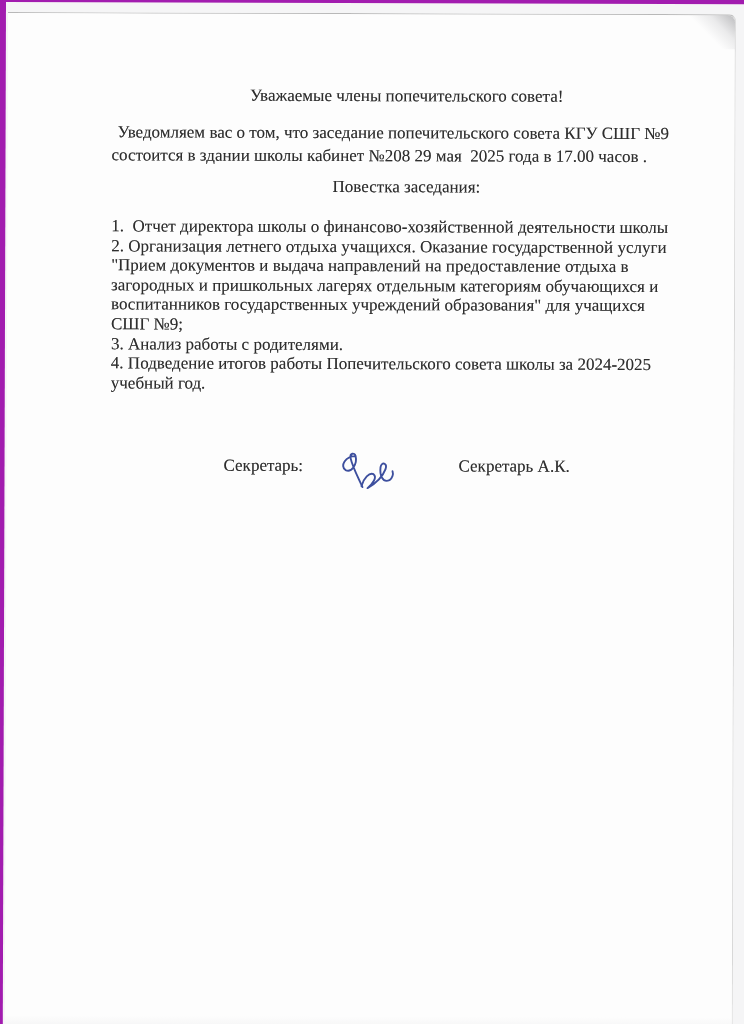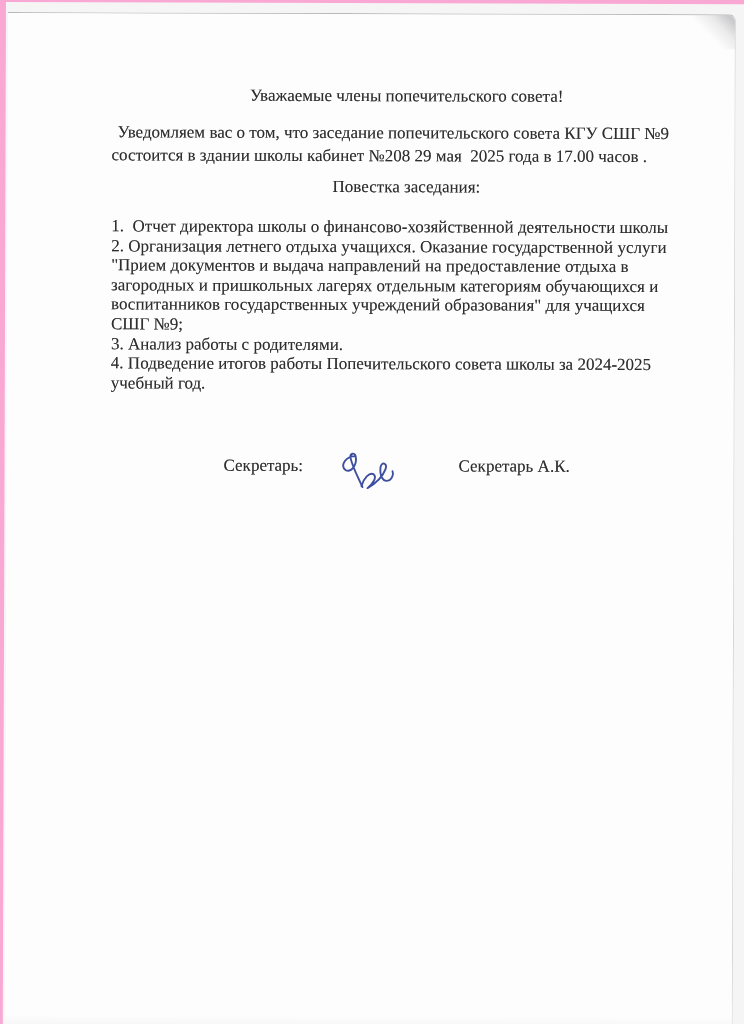--- a/index.html
+++ b/index.html
@@ -2,21 +2,21 @@
 <html><head>
 <meta charset="utf-8">
 <style>
   html, body { margin: 0; padding: 0; }
   body { background: #0b0b0b; }
 
   .scan {
     position: relative;
     width: 744px;
     height: 1024px;
-    background: #f9a8d4;
+    background: #a21caf;
     overflow: hidden;
     font-family: "Liberation Serif", "DejaVu Serif", serif;
   }
 
   
   .lid {
     position: absolute;
     left: 6px;
     top: 2px;
     width: 810px;

